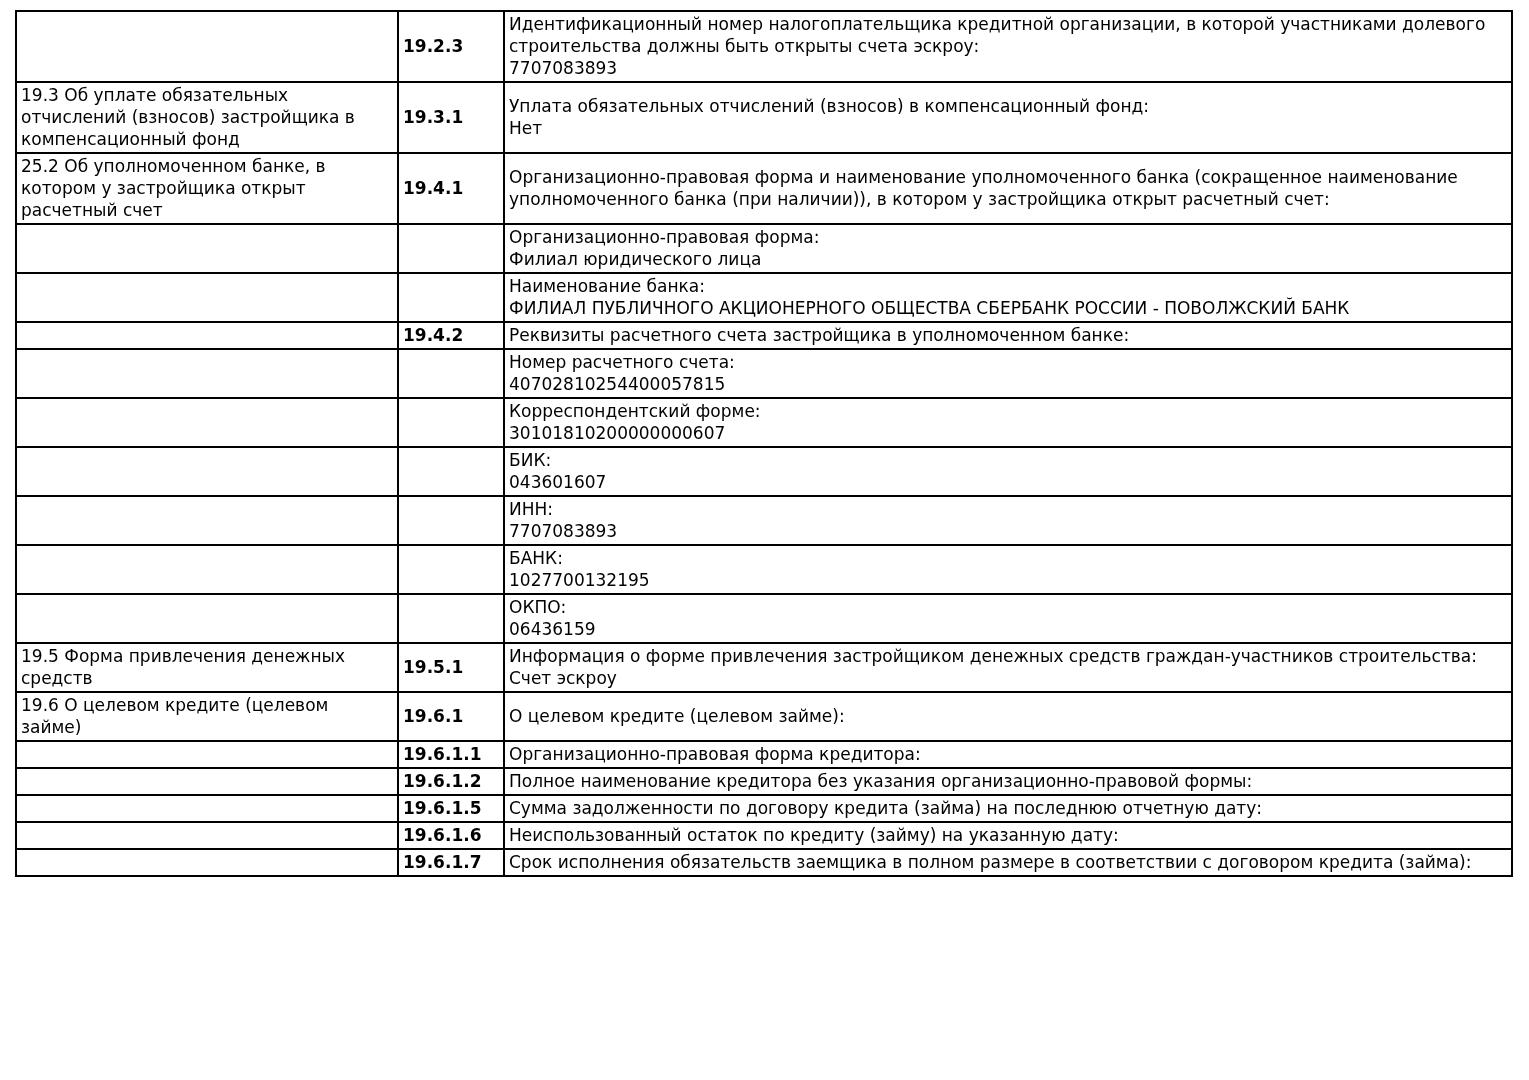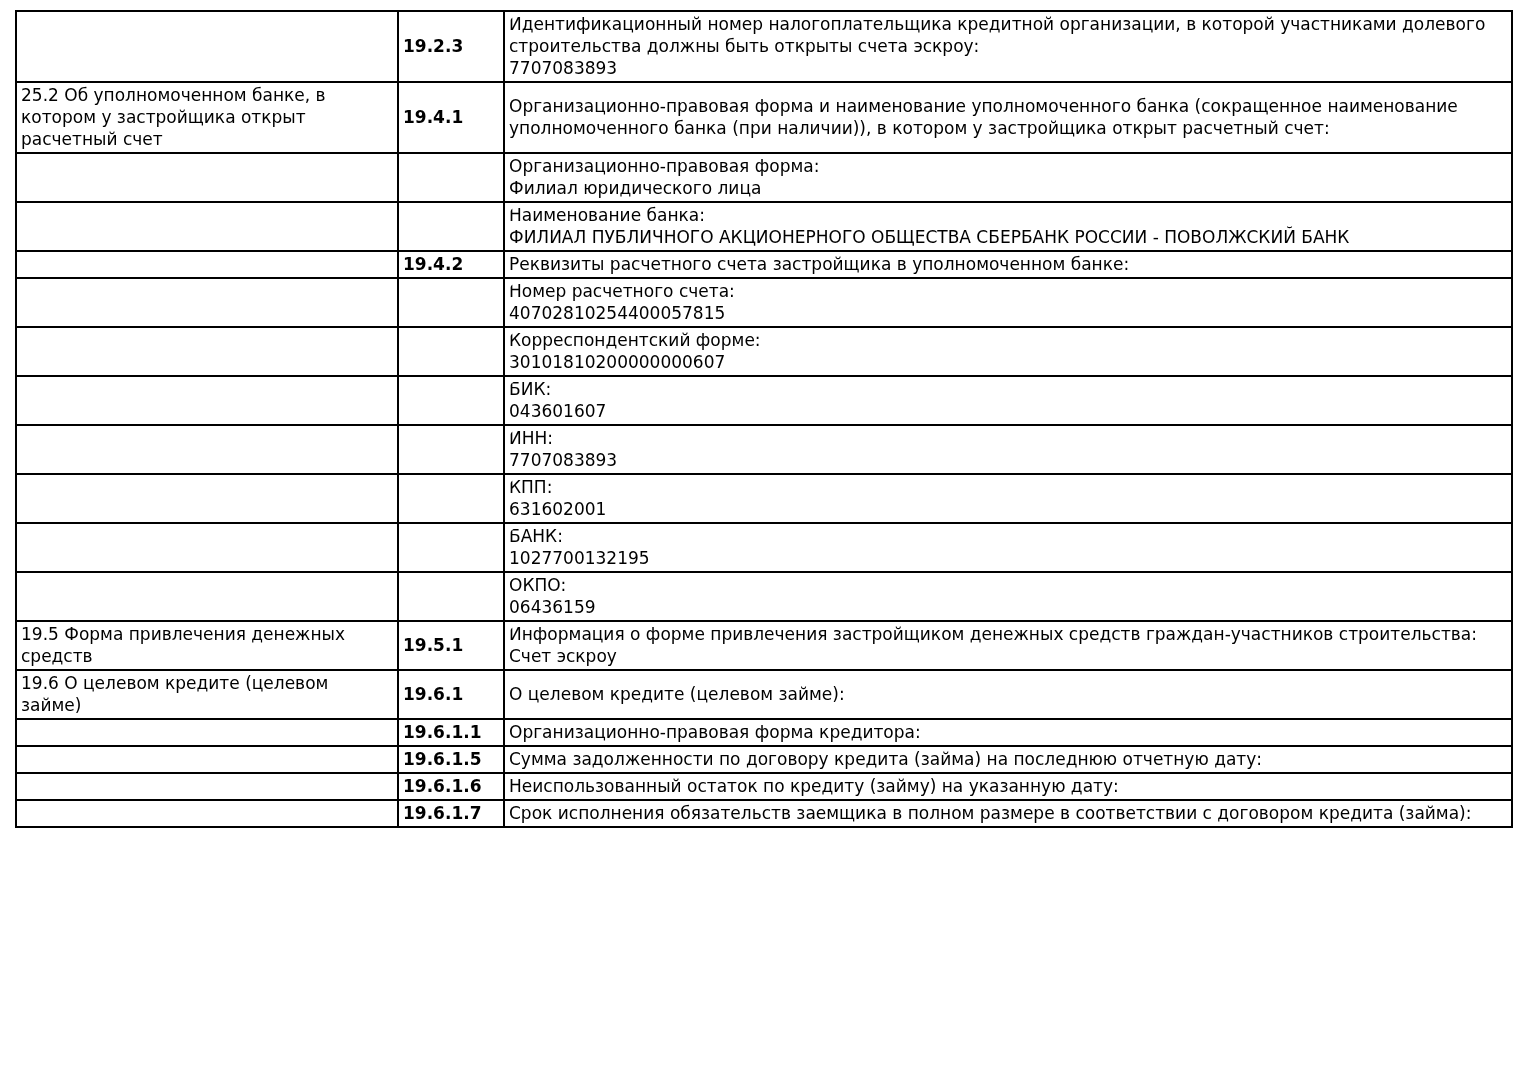--- a/index.html
+++ b/index.html
@@ -26,38 +26,46 @@
   }
   table.decl td {
     border: 2px solid #000000;
     vertical-align: middle;
     padding: 1px 4px 2px 4px;
     overflow: hidden;
     word-wrap: break-word;
   }
   td.c1 { width: 372px; padding-left: 3px; }
   td.c2 { width: 96px; font-weight: bold; }
-  td.c3 { width: auto; border-radius: 21px; }
+  td.c3 { width: auto; }
   .val { font-weight: normal; }
 </style>
 </head>
 <body>
 
 <div class="page">
   <table class="decl">
     <tbody>
         <tr>
     <td class="c1"></td>
     <td class="c2">19.2.3</td>
     <td class="c3">
       <div>Идентификационный номер налогоплательщика кредитной организации, в которой участниками долевого строительства должны быть открыты счета эскроу:</div>
       <div class="val">7707083893</div>
     </td>
   </tr>
         <tr>
+    <td class="c1">19.3 Об уплате обязательных отчислений (взносов) застройщика в компенсационный фонд</td>
+    <td class="c2">19.3.1</td>
+    <td class="c3">
+      <div>Уплата обязательных отчислений (взносов) в компенсационный фонд:</div>
+      <div class="val">Нет</div>
+    </td>
+  </tr>
+        <tr>
     <td class="c1">25.2 Об уполномоченном банке, в котором у застройщика открыт расчетный счет</td>
     <td class="c2">19.4.1</td>
     <td class="c3">
       <div>Организационно-правовая форма и наименование уполномоченного банка (сокращенное наименование уполномоченного банка (при наличии)), в котором у застройщика открыт расчетный счет:</div>
 
     </td>
   </tr>
         <tr>
     <td class="c1"></td>
     <td class="c2"></td>
@@ -111,28 +119,20 @@
     <td class="c2"></td>
     <td class="c3">
       <div>ИНН:</div>
       <div class="val">7707083893</div>
     </td>
   </tr>
         <tr>
     <td class="c1"></td>
     <td class="c2"></td>
     <td class="c3">
-      <div>КПП:</div>
-      <div class="val">631602001</div>
-    </td>
-  </tr>
-        <tr>
-    <td class="c1"></td>
-    <td class="c2"></td>
-    <td class="c3">
       <div>БАНК:</div>
       <div class="val">1027700132195</div>
     </td>
   </tr>
         <tr>
     <td class="c1"></td>
     <td class="c2"></td>
     <td class="c3">
       <div>ОКПО:</div>
       <div class="val">06436159</div>
@@ -152,20 +152,28 @@
     <td class="c3">
       <div>О целевом кредите (целевом займе):</div>
 
     </td>
   </tr>
         <tr>
     <td class="c1"></td>
     <td class="c2">19.6.1.1</td>
     <td class="c3">
       <div>Организационно-правовая форма кредитора:</div>
+
+    </td>
+  </tr>
+        <tr>
+    <td class="c1"></td>
+    <td class="c2">19.6.1.2</td>
+    <td class="c3">
+      <div>Полное наименование кредитора без указания организационно-правовой формы:</div>
 
     </td>
   </tr>
         <tr>
     <td class="c1"></td>
     <td class="c2">19.6.1.5</td>
     <td class="c3">
       <div>Сумма задолженности по договору кредита (займа) на последнюю отчетную дату:</div>
 
     </td>

